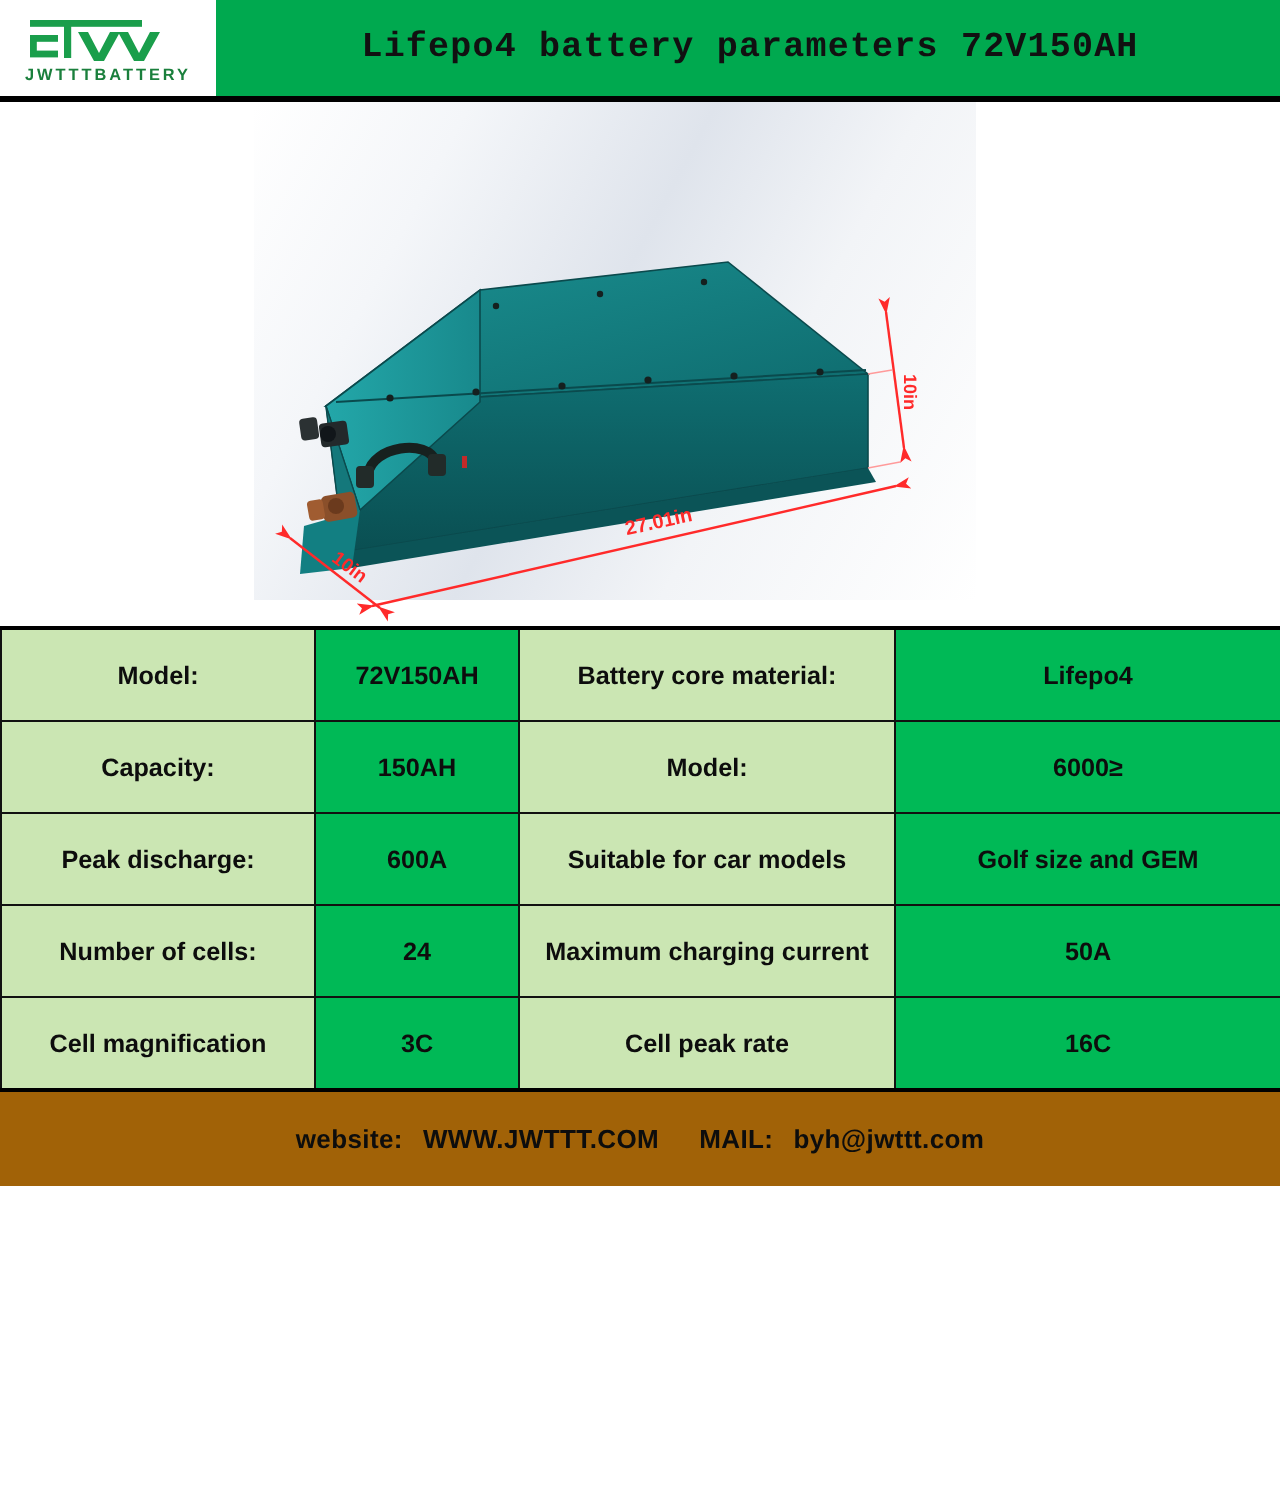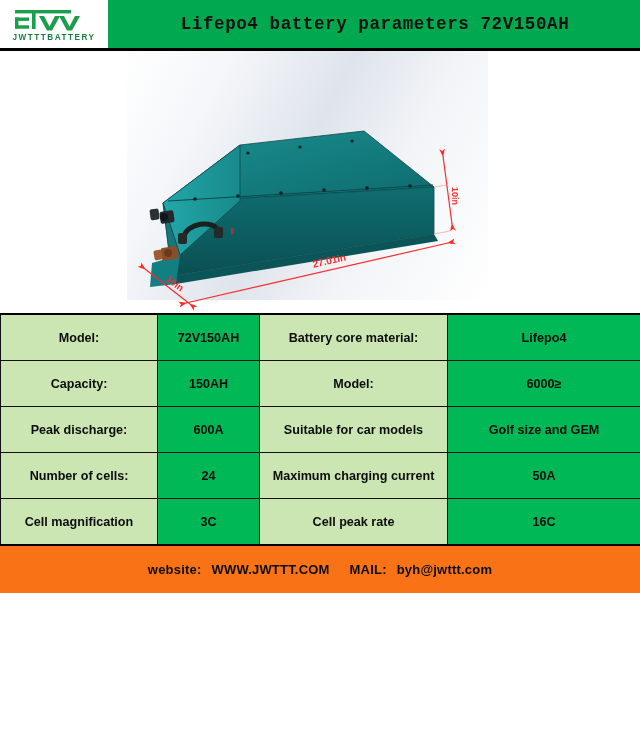--- a/index.html
+++ b/index.html
@@ -123,21 +123,21 @@
   }
   .col-a { width: 157px; }
   .col-b { width: 102px; }
   .col-c { width: 188px; }
   .col-d { width: 193px; }
 
   
   .footer {
     width: 640px;
     height: 47px;
-    background: #f97316;
+    background: #a16207;
     display: flex;
     align-items: center;
     justify-content: center;
     box-sizing: border-box;
   }
   .footer-text {
     font-family: "Liberation Sans", sans-serif;
     font-size: 13px;
     font-weight: bold;
     color: #0d0d0d;

